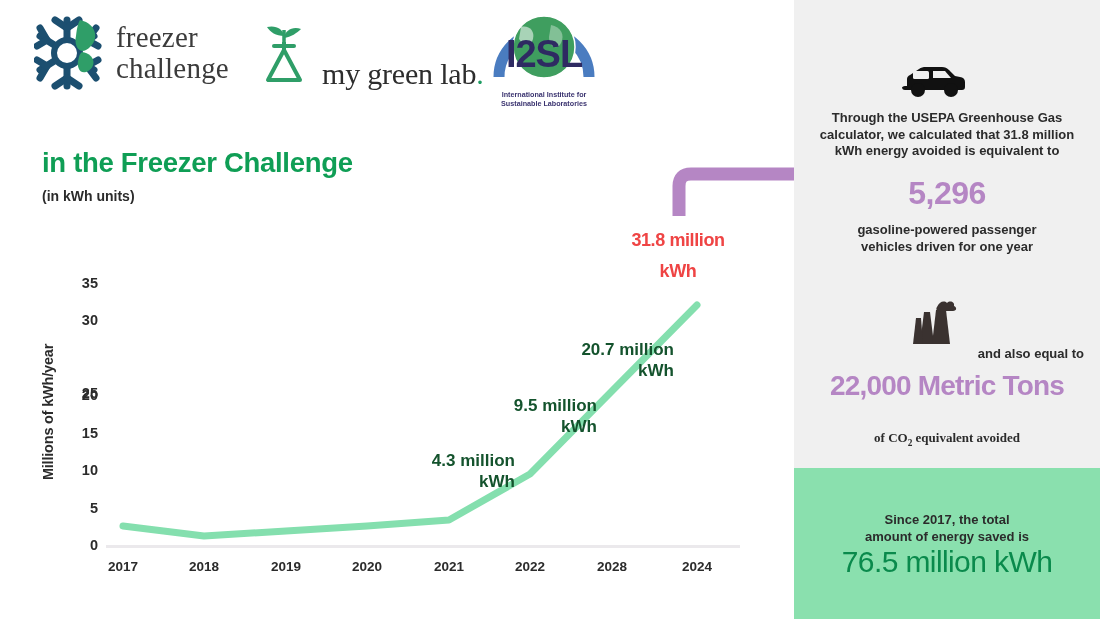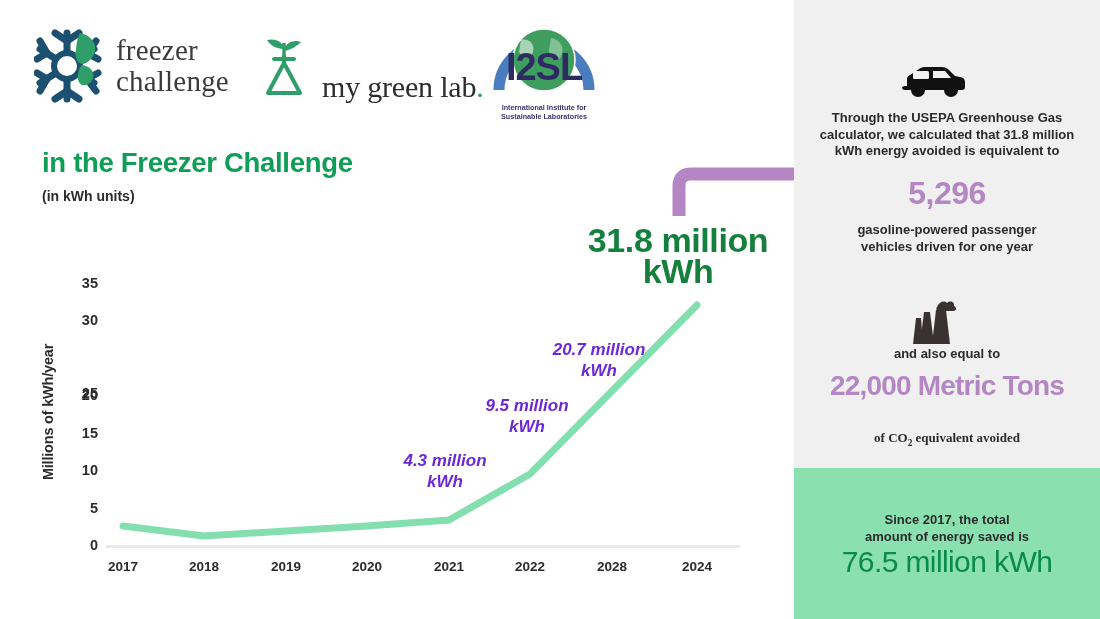--- a/index.html
+++ b/index.html
@@ -19,21 +19,21 @@
     position: relative;
     width: 1100px;
     height: 619px;
     background: #ffffff;
     overflow: hidden;
   }
 
   
   .logo-row {
     position: absolute;
-    left: 0; top: 13px;
+    left: 0; top: 0;
     width: 662px; height: 115px;
   }
   .logo-freezer {
     position: absolute; left: 34px; top: 14px;
     display: flex; align-items: center;
   }
   .snowflake-wrap { position: relative; width: 72px; height: 78px; }
   .fc-text {
     margin-left: 10px;
     font-family: "Liberation Serif", serif;
@@ -122,30 +122,29 @@
   .baseline {
     position: absolute;
     left: 106px; top: 545px;
     width: 634px; height: 3px;
     background: #ebe9ec;
   }
   .data-label {
     position: absolute;
     font-size: 17px;
     font-weight: bold;
-    color: #6d28d9;
+    color: #14532d;
     line-height: 21px;
-    text-align: center;
-    font-style: italic;
+    text-align: right;
   }
   .big-label {
     position: absolute;
-    font-size: 34px;
-    font-weight: bold;
-    color: #15803d;
+    font-size: 18px;
+    font-weight: bold;
+    color: #ef4444;
     line-height: 31px;
     text-align: center;
     letter-spacing: -0.4px;
   }
   svg.line-svg { position: absolute; left: 0; top: 0; }
   svg.arrow-svg { position: absolute; left: 0; top: 0; }
 
   
   .right-panel {
     position: absolute;
@@ -182,21 +181,21 @@
     text-align: center;
     font-weight: bold;
     color: #b586c4;
     letter-spacing: -0.5px;
   }
   .purple-5296 { top: 176px; font-size: 32px; line-height: 34px; }
   .purple-22000 { top: 371px; font-size: 28px; line-height: 30px; letter-spacing: -0.8px; }
 
   .t-usepa   { top: 110px; }
   .t-gas     { top: 222px; }
-  .t-alsoeq  { top: 346px; }
+  .t-alsoeq  { top: 346px; text-align: right; }
   .t-co2     { top: 430px; font-family: Liberation Serif, serif; }
   .t-since   { top: 512px; }
 
   .green-big {
     position: absolute;
     left: 16px; width: 274px;
     top: 545px;
     text-align: center;
     font-size: 30px;
     font-weight: normal;

